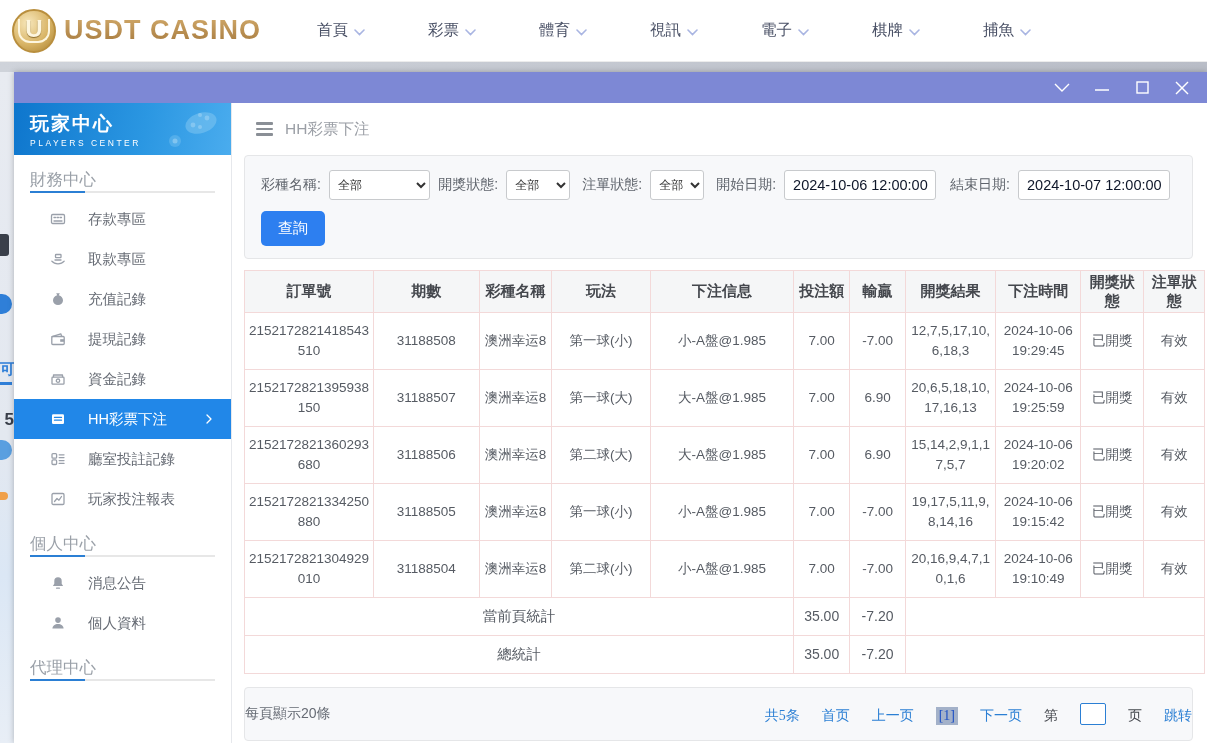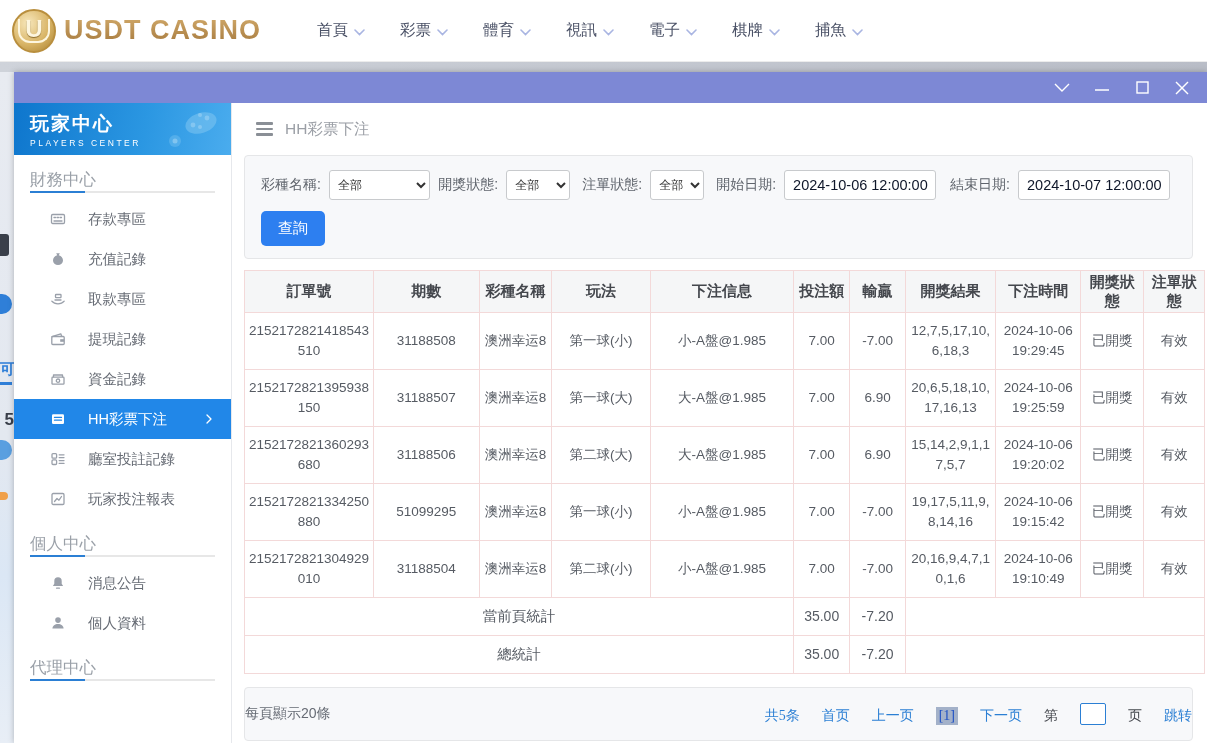--- a/index.html
+++ b/index.html
@@ -11,21 +11,21 @@
     background:#ffffff; border-bottom:1px solid #ececec; display:flex; align-items:center; z-index:5; }
   .logo { display:flex; align-items:center; margin-left:12px; }
   .coin { width:44px; height:44px; border-radius:50%;
     background:radial-gradient(circle at 35% 30%, #f7e7bb, #d9b567 55%, #a97f2e);
     border:2px solid #b98f3e; display:flex; align-items:center; justify-content:center; }
   .coin-u { font-size:24px; font-weight:bold; color:#fdf6df; text-shadow:0 1px 1px #8a6a28;
     border:2px solid #fdf6df; border-top:none; border-radius:0 0 12px 12px; padding:0 5px 2px 5px; line-height:20px; }
   .logo-text { margin-left:8px; font-size:27px; font-weight:bold; letter-spacing:1px;
     background:linear-gradient(180deg,#d3ab6b,#a3773c); -webkit-background-clip:text;
     background-clip:text; color:transparent; }
-  .topnav { display:flex; margin-left:56px; gap:35px; }
+  .topnav { display:flex; margin-left:56px; gap:63px; }
   .nav-item { display:flex; align-items:center; gap:6px; font-size:15.5px; color:#4a5166; cursor:pointer; }
   .nav-item svg { margin-top:2px; }
 
   
   .bg-gap { position:absolute; left:0; top:62px; width:1207px; height:10px; background:linear-gradient(90deg,#cfd3da,#b9bdc7); }
   .leftstrip { position:absolute; left:0; top:72px; width:14px; height:671px;
     background:linear-gradient(180deg,#e8ebf1 0%, #e3e8f0 55%, #dbe7f5 75%, #e8eef6 100%); overflow:hidden; z-index:1; }
   .frag { position:absolute; left:0; width:14px; overflow:hidden; text-align:right; }
   .frag-dark { top:162px; height:22px; background:#3a3f4a; width:9px; border-radius:0 3px 3px 0; }
   .frag-badge1 { top:222px; height:20px; width:12px; background:#2f7fd8; border-radius:0 10px 10px 0; }
@@ -226,34 +226,34 @@
                   <line x1="4" y1="6.5" x2="5.5" y2="6.5"></line>
                   <line x1="7" y1="6.5" x2="8.5" y2="6.5"></line>
                   <line x1="10" y1="6.5" x2="11.5" y2="6.5"></line>
                 </svg>
               </span>
               <span>存款專區</span>
             </li>
             <li class="menu-item">
               <span class="mi-icon">
                 <svg width="16" height="16" viewBox="0 0 16 16" fill="none" stroke="currentColor" stroke-width="1.3" stroke-linecap="round" stroke-linejoin="round">
-                  <path d="M6.2 2.2h3.6l-1 2.1c2.6.8 4.2 2.8 4.2 5.3a5 4.4 0 0 1-10 0c0-2.5 1.6-4.5 4.2-5.3z" fill="currentColor" stroke="none"></path>
-                </svg>
-              </span>
-              <span>充值記錄</span>
-            </li>
-            <li class="menu-item">
-              <span class="mi-icon">
-                <svg width="16" height="16" viewBox="0 0 16 16" fill="none" stroke="currentColor" stroke-width="1.3" stroke-linecap="round" stroke-linejoin="round">
                   <rect x="5.5" y="3.5" width="5.5" height="3.2" rx="0.6"></rect>
                   <path d="M1.8 10.2c1.6 1.9 4 2.7 6.2 2.7s4.6-.8 6.2-2.7"></path>
                   <path d="M5 9h6"></path>
                 </svg>
               </span>
               <span>取款專區</span>
+            </li>
+            <li class="menu-item">
+              <span class="mi-icon">
+                <svg width="16" height="16" viewBox="0 0 16 16" fill="none" stroke="currentColor" stroke-width="1.3" stroke-linecap="round" stroke-linejoin="round">
+                  <path d="M6.2 2.2h3.6l-1 2.1c2.6.8 4.2 2.8 4.2 5.3a5 4.4 0 0 1-10 0c0-2.5 1.6-4.5 4.2-5.3z" fill="currentColor" stroke="none"></path>
+                </svg>
+              </span>
+              <span>充值記錄</span>
             </li>
             <li class="menu-item">
               <span class="mi-icon">
                 <svg width="16" height="16" viewBox="0 0 16 16" fill="none" stroke="currentColor" stroke-width="1.3" stroke-linecap="round" stroke-linejoin="round">
                   <path d="M2 5.6L10.8 2.8l.9 2.6"></path>
                   <rect x="1.8" y="5.5" width="12.4" height="8" rx="1"></rect>
                   <rect x="10.2" y="8.2" width="4" height="2.6" fill="currentColor" stroke="none"></rect>
                 </svg>
               </span>
               <span>提現記錄</span>
@@ -428,21 +428,21 @@
                 <td>大-A盤@1.985</td>
                 <td>7.00</td>
                 <td>6.90</td>
                 <td class="break">15,14,2,9,1,17,5,7</td>
                 <td>2024-10-06 19:20:02</td>
                 <td>已開獎</td>
                 <td>有效</td>
               </tr>
               <tr>
                 <td class="break">2152172821334250880</td>
-                <td>51099295</td>
+                <td>31188505</td>
                 <td>澳洲幸运8</td>
                 <td>第一球(小)</td>
                 <td>小-A盤@1.985</td>
                 <td>7.00</td>
                 <td>-7.00</td>
                 <td class="break">19,17,5,11,9,8,14,16</td>
                 <td>2024-10-06 19:15:42</td>
                 <td>已開獎</td>
                 <td>有效</td>
               </tr>

